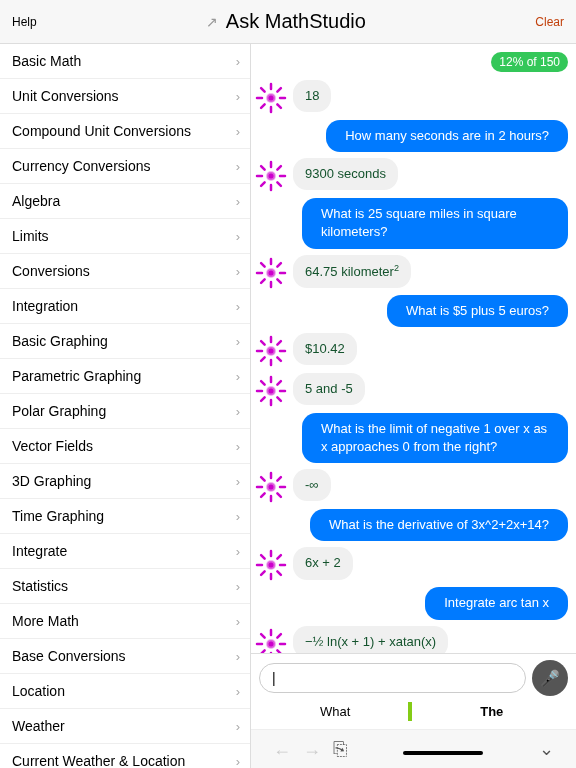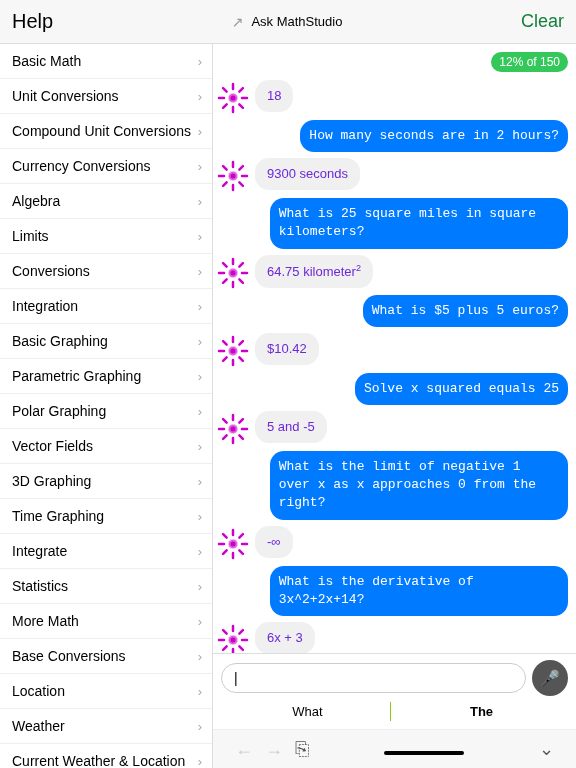--- a/index.html
+++ b/index.html
@@ -17,50 +17,50 @@
     .header {
       display: flex;
       align-items: center;
       justify-content: space-between;
       padding: 8px 12px;
       border-bottom: 1px solid #ddd;
       background: #f7f7f7;
       min-height: 44px;
     }
     .header-help {
+      font-size: 12px;
+      color: #000;
+      font-weight: 400;
+    }
+    .header-title {
       font-size: 20px;
       color: #000;
-      font-weight: 400;
-    }
-    .header-title {
-      font-size: 13px;
-      color: #000;
       font-weight: 500;
     }
     .header-clear {
-      font-size: 18px;
-      color: #15803d;
+      font-size: 12px;
+      color: #c2410c;
       font-weight: 400;
     }
     .header-expand-icon {
       font-size: 14px;
       color: #999;
       margin-right: 4px;
     }
 
     
     .main {
       display: flex;
       flex: 1;
       overflow: hidden;
     }
 
     
     .sidebar {
-      width: 213px;
+      width: 251px;
       border-right: 1px solid #ddd;
       overflow-y: auto;
       background: #fff;
       flex-shrink: 0;
       text-align: center;
     }
     .sidebar-item {
       display: flex;
       align-items: center;
       justify-content: space-between;
@@ -101,29 +101,28 @@
       justify-content: flex-end;
     }
     .msg-row.bot {
       justify-content: flex-start;
     }
 
     .bubble-user {
       background: #007aff;
       color: #fff;
       border-radius: 14px;
-      padding: 7px 9px;
+      padding: 7px 19px;
       font-size: 13px;
       max-width: 85%;
       line-height: 1.4;
-      font-family: Liberation Mono, monospace;
     }
     .bubble-bot {
       background: #f0f0f0;
-      color: #6d28d9;
+      color: #14532d;
       border-radius: 14px;
       padding: 7px 12px;
       font-size: 13px;
       max-width: 80%;
       line-height: 1.4;
     }
 
     
     .bot-icon {
       width: 32px;
@@ -425,23 +424,20 @@
                   <line x1="16" y1="2" x2="16" y2="7" transform="rotate(315 16 16)"></line>
                 </g>
                 <circle cx="16" cy="16" r="4" fill="#cc00cc" opacity="0.5"></circle>
                 <circle cx="16" cy="16" r="2.5" fill="#cc00cc"></circle>
               </g>
             </svg>
         </span>
         <span class="bubble-bot">$10.42</span>
       </div>
 
-      <div class="msg-row user">
-        <span class="bubble-user">Solve x squared equals 25</span>
-      </div>
 
       <div class="msg-row bot">
         <span class="bot-icon">
           <svg viewBox="0 0 32 32" xmlns="http://www.w3.org/2000/svg">
               <g fill="none">
                 <circle cx="16" cy="16" r="5" fill="#cc00cc" opacity="0.3"></circle>
                 <g stroke="#cc00cc" stroke-width="2.5" stroke-linecap="round">
                   <line x1="16" y1="2" x2="16" y2="7" transform="rotate(0 16 16)"></line>
                   <line x1="16" y1="2" x2="16" y2="7" transform="rotate(45 16 16)"></line>
                   <line x1="16" y1="2" x2="16" y2="7" transform="rotate(90 16 16)"></line>
@@ -503,21 +499,21 @@
                   <line x1="16" y1="2" x2="16" y2="7" transform="rotate(180 16 16)"></line>
                   <line x1="16" y1="2" x2="16" y2="7" transform="rotate(225 16 16)"></line>
                   <line x1="16" y1="2" x2="16" y2="7" transform="rotate(270 16 16)"></line>
                   <line x1="16" y1="2" x2="16" y2="7" transform="rotate(315 16 16)"></line>
                 </g>
                 <circle cx="16" cy="16" r="4" fill="#cc00cc" opacity="0.5"></circle>
                 <circle cx="16" cy="16" r="2.5" fill="#cc00cc"></circle>
               </g>
             </svg>
         </span>
-        <span class="bubble-bot">6x + 3</span>
+        <span class="bubble-bot">6x + 2</span>
       </div>
 
       <div class="msg-row user">
         <span class="bubble-user">Integrate arc tan x</span>
       </div>
 
       <div class="msg-row bot">
         <span class="bot-icon">
           <svg viewBox="0 0 32 32" xmlns="http://www.w3.org/2000/svg">
               <g fill="none">
@@ -541,21 +537,21 @@
       </div>
 
     </div>
 
     <div class="input-bar">
       <div class="input-row">
         <input type="text" class="text-input" value="|" style="">
         <button class="mic-btn">🎤</button>
       </div>
       <div class="autocomplete-row">
-        <span style="flex:1;border-right:1px solid #84cc16;text-align:center;" class="autocomplete-item">What</span>
+        <span style="flex:1;border-right:4px solid #84cc16;text-align:center;" class="autocomplete-item">What</span>
         <span style="flex:1;text-align:center;font-weight:bold;" class="autocomplete-item">The</span>
       </div>
     </div>
 
     <div class="bottom-toolbar">
       <button class="toolbar-btn disabled">←</button>
       <button class="toolbar-btn disabled">→</button>
       <button class="toolbar-btn">⎘</button>
       <div style="flex:1;display:flex;justify-content:center;">
         <span style="width:80px;height:4px;background:#000;border-radius:2px;display:block;margin-top:8px;"></span>

